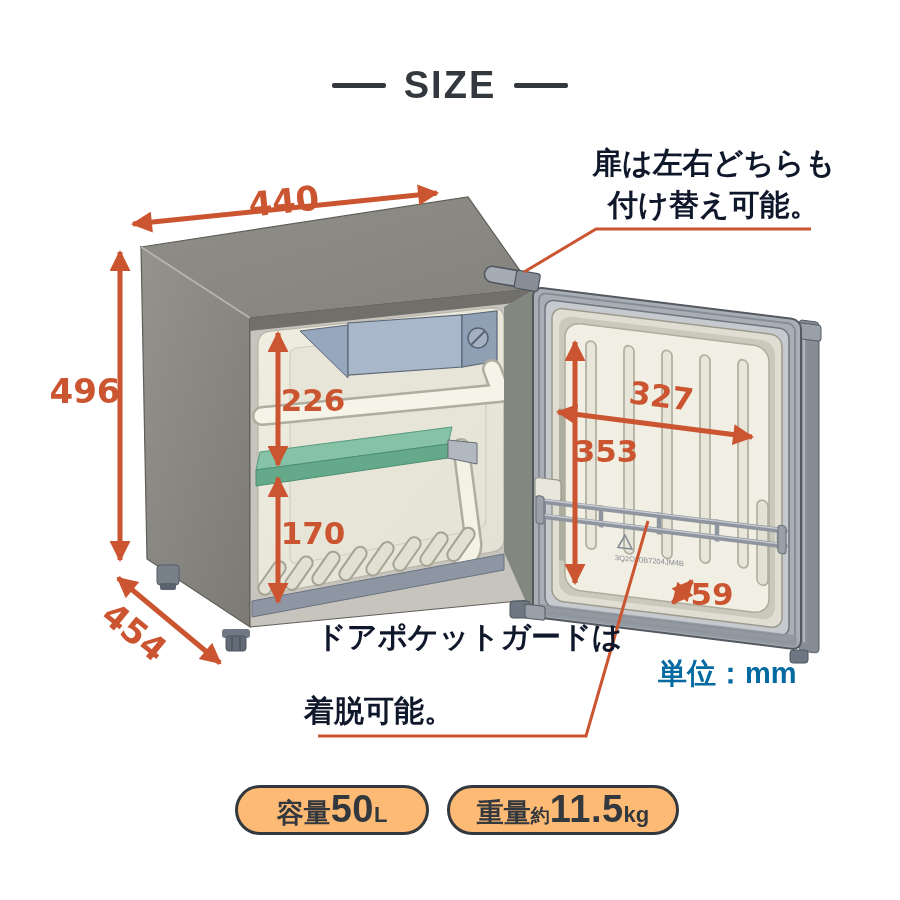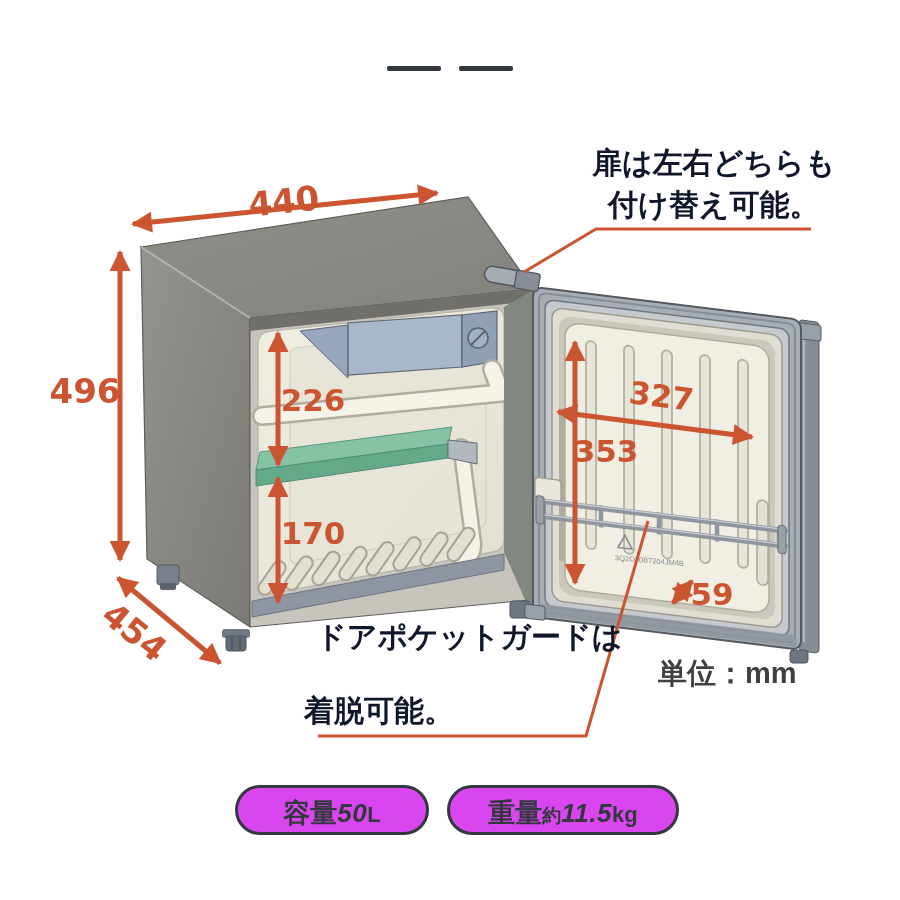--- a/index.html
+++ b/index.html
@@ -11,44 +11,45 @@
   
   .size-header{top:66px;left:0;width:900px;display:flex;align-items:center;justify-content:center;gap:18px;}
   .size-rule{width:54px;height:5px;background:#33383E;border-radius:2px;}
   .size-title{font-size:38px;font-weight:800;letter-spacing:2px;color:#33383E;line-height:1;}
   
   .note{color:#0f172a;font-weight:700;font-size:30px;line-height:1;white-space:nowrap;}
   .note-hinge-1{left:592px;top:148px;}
   .note-hinge-2{left:608px;top:190px;}
   .note-pocket-1{left:316px;top:622px;text-align:center;}
   .note-pocket-2{left:304px;top:696px;}
-  .unit-label{left:658px;top:654px;color:#404040;font-weight:700;font-size:29px;white-space:nowrap;}
+  .unit-label{left:658px;top:654px;color:#0369a1;font-weight:700;font-size:29px;white-space:nowrap;}
   
   .badge{
-    height:50px;border:3px solid #33383E;border-radius:29px;background:#d946ef;
+    height:50px;border:3px solid #33383E;border-radius:29px;background:#fdba74;
     display:flex;align-items:baseline;justify-content:center;color:#33383E;
     box-sizing:border-box;padding:0 10px;
   }
   .badge-capacity{left:235px;top:785px;width:194px;}
   .badge-weight{left:447px;top:785px;width:232px;}
   .b-kanji{font-size:27px;font-weight:700;line-height:50px;}
   .b-approx{font-size:19px;font-weight:700;}
-  .b-num{font-size:26px;font-weight:800;letter-spacing:0.5px;font-style:italic;}
+  .b-num{font-size:38px;font-weight:800;letter-spacing:0.5px;}
   .b-unit{font-size:22px;font-weight:700;}
   
   .dim{fill:#CC5531;font-weight:700;font-family:"DejaVu Sans","Liberation Sans",sans-serif;}
   .dim-lg{font-size:34px;}
   .dim-md{font-size:31px;}
   svg{display:block;}
 </style>
 </head>
 <body>
 
 <div class="abs size-header">
   <div class="size-rule"></div>
+  <div class="size-title">SIZE</div>
   <div class="size-rule"></div>
 </div>
 
 <svg class="abs" style="left:0;top:0;" width="900" height="900" viewBox="0 0 900 900">
   <defs>
     <marker id="ah" viewBox="0 0 10 10" refX="9" refY="5" markerWidth="4.4" markerHeight="4.2" orient="auto-start-reverse" markerUnits="strokeWidth">
       <path d="M0,0 L10,5 L0,10 Z" fill="#CC5531"></path>
     </marker>
     <linearGradient id="gradSide" x1="0" y1="0" x2="1" y2="1">
       <stop offset="0" stop-color="#95938D"></stop>

